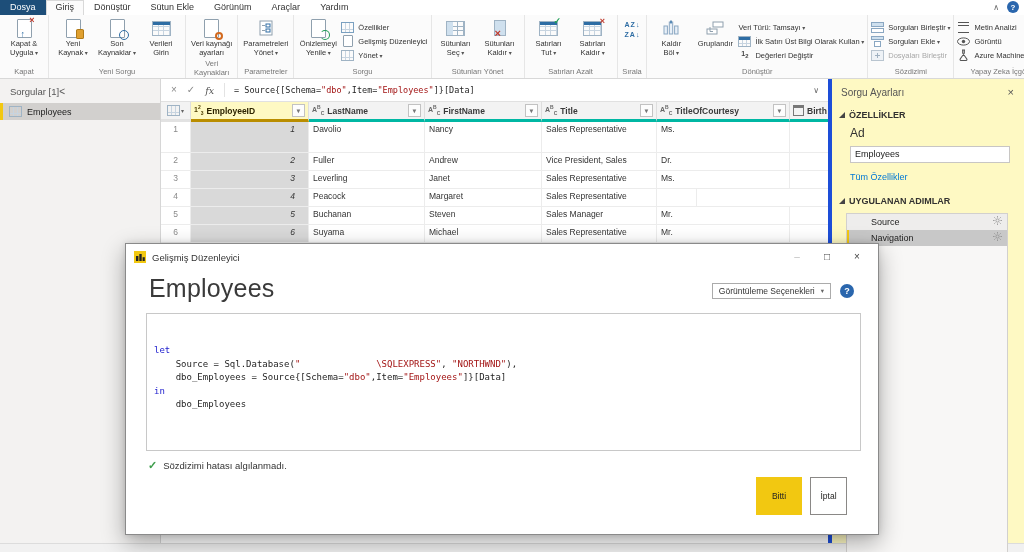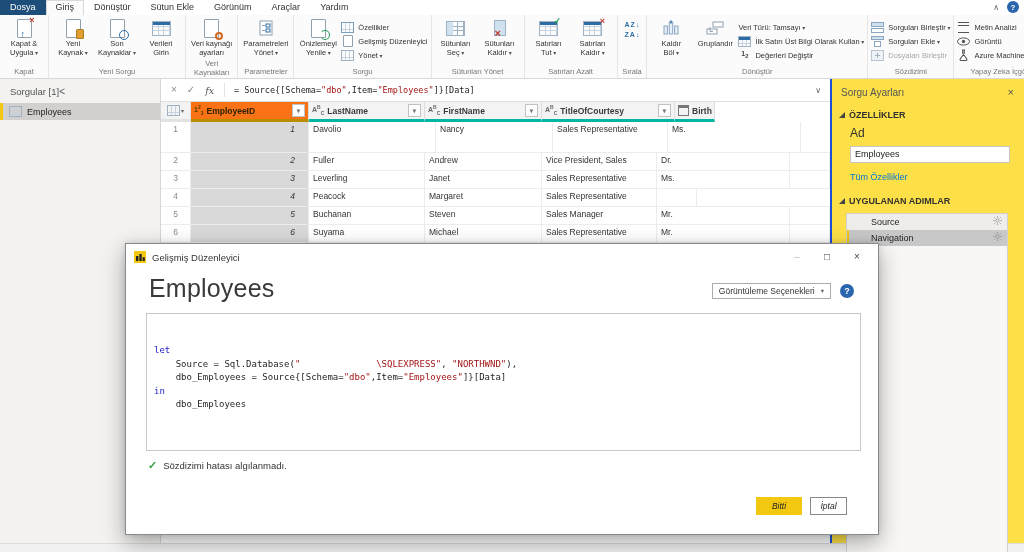--- a/index.html
+++ b/index.html
@@ -64,38 +64,38 @@
   .fx{font-family:"DejaVu Serif",serif;font-style:italic;font-size:9.5px;color:#555;}
   .ftext{font-family:"DejaVu Sans Mono",monospace;font-size:8.5px;color:#1e1e1e;padding-left:9px;white-space:pre;}
   .fchev{margin-left:auto;padding-right:9px;font-size:8px;color:#666;}
   .tok-str{color:#a31515;}
   .tok-kw{color:#1a1acd;}
 
   .grid{flex:1;overflow:hidden;background:#fff;}
   .ghead{display:flex;height:20px;align-items:stretch;}
   .gcell-h{display:flex;align-items:center;gap:3px;padding:0 3px;background:#f3f3f3;font-size:8.5px;font-weight:bold;
            color:#3a3a3a;border-right:1px solid #dedede;border-bottom:3px solid #00b7a3;overflow:hidden;box-sizing:border-box;}
-  .gcell-h.sel{background:#f97316;border-bottom-color:#b98d00;color:#2d2300;}
+  .gcell-h.sel{background:#fef9c3;border-bottom-color:#b98d00;color:#2d2300;}
   .corner{width:30px;flex:0 0 auto;background:#f3f3f3;border-right:1px solid #dedede;border-bottom:3px solid #e2e2e2;
           display:flex;align-items:center;justify-content:center;gap:1px;box-sizing:border-box;}
   .ti{font-size:7px;color:#666;font-weight:bold;line-height:1;white-space:nowrap;}
   .gcell-h.sel .ti{color:#4d3d00;}
   .ti sup{font-size:5px;}
   .ti sub{font-size:5px;}
   .di{width:9px;height:9px;border:1px solid #777;display:inline-block;background:linear-gradient(#777 0 2.5px,transparent 2.5px);}
   .filter{margin-left:auto;width:13px;height:13px;flex:0 0 auto;background:#fdfdfd;border:1px solid #c2c2c2;color:#777;
           font-size:6.5px;display:flex;align-items:center;justify-content:center;box-sizing:border-box;}
   .grow{display:flex;border-bottom:1px solid #ececec;align-items:stretch;}
   .gnum{width:30px;flex:0 0 auto;font-size:8.5px;color:#8a8a8a;display:flex;align-items:flex-start;justify-content:center;
         padding-top:2px;border-right:1px solid #ececec;box-sizing:border-box;}
   .gcell{font-size:8.5px;color:#333;padding:2px 4px;border-right:1px solid #ececec;white-space:nowrap;overflow:hidden;box-sizing:border-box;}
   .gcell.c0{background:#d9d9d9;font-style:italic;text-align:right;padding-right:13px;}
 
   
-  .settings{width:192px;flex:0 0 auto;background:#fde047;border-left:2px solid #1d4ed8;position:relative;}
+  .settings{width:192px;flex:0 0 auto;background:#fef9c3;border-left:4px solid #1d4ed8;position:relative;}
   .shead{display:flex;align-items:center;justify-content:space-between;padding:7px 10px 6px 9px;font-size:10px;color:#555;}
   .sclose{font-size:11px;color:#555;}
   .sectionh{display:flex;align-items:center;gap:4px;padding:6px 0 0 7px;font-size:9px;font-weight:bold;color:#323130;}
   .tri{width:0;height:0;border-left:6px solid transparent;border-bottom:6px solid #444;}
   .adlbl{font-size:12px;color:#323130;margin:6px 0 3px 18px;}
   .adinput{margin-left:18px;width:150px;height:15px;border:1px solid #c8c6c4;background:#fff;font-size:9px;
            font-family:"Liberation Sans",sans-serif;padding:0 4px;color:#222;}
   .alllink{font-size:9px;color:#0078d4;margin:9px 0 0 18px;cursor:pointer;}
   .stepsbox{margin:7px 0 0 14px;width:162px;height:348px;border:1px solid #d2d0ce;background:#f8f7f6;box-sizing:border-box;}
   .step{height:16px;display:flex;align-items:center;font-size:9px;color:#222;padding:0 5px 0 0;position:relative;}
@@ -121,21 +121,21 @@
   .dheading{font-size:25px;font-weight:300;color:#3a3a3a;letter-spacing:.2px;}
   .dright{margin-left:auto;display:flex;align-items:center;gap:9px;padding-bottom:4px;}
   .ddrop{border:1px solid #ababab;background:#fff;font-size:8.5px;color:#333;padding:2px 6px;display:flex;align-items:center;gap:6px;}
   .ddrop .car{font-size:6.5px;color:#666;}
   .codebox{margin:10px 17px 0 20px;height:138px;border:1px solid #c8c8c8;background:#fff;padding:3px 7px;
            font-family:"DejaVu Sans Mono",monospace;font-size:9px;line-height:13.5px;color:#1e1e1e;
            white-space:pre;overflow:hidden;box-sizing:border-box;}
   .dstatus{display:flex;align-items:center;gap:6px;margin:8px 0 0 22px;font-size:9.5px;color:#333;}
   .dcheck{color:#3f9e4d;font-size:11px;font-weight:bold;}
   .dbtns{position:absolute;right:31px;bottom:19px;display:flex;gap:8px;}
-  .btn{font-size:8.5px;padding:3px 0;text-align:center;cursor:default;box-sizing:border-box;font-style:italic;}
+  .btn{font-size:8.5px;padding:13px 0;text-align:center;cursor:default;box-sizing:border-box;}
   .btn.done{background:#f2c811;border:1px solid #f2c811;color:#252423;width:46px;}
   .btn.cancel{background:#fff;border:1px solid #8a8886;color:#252423;width:37px;}
 </style>
 </head>
 <body>
 
 <div class="app">
 
   <div class="tabbar">
     <div class="tab file">Dosya</div>
@@ -476,35 +476,40 @@
             <div class="gcell-h" style="width: 116px; flex: 0 0 auto;">
               <span class="ti">A<sup>B</sup><sub>C</sub></span>
               <span>LastName</span>
               <span class="filter">▾</span>
             </div>
             <div class="gcell-h" style="width: 117px; flex: 0 0 auto;">
               <span class="ti">A<sup>B</sup><sub>C</sub></span>
               <span>FirstName</span>
               <span class="filter">▾</span>
             </div>
+            <div class="gcell-h" style="width: 115px; flex: 0 0 auto;">
+              <span class="ti">A<sup>B</sup><sub>C</sub></span>
+              <span>Title</span>
+              <span class="filter">▾</span>
+            </div>
             <div class="gcell-h" style="width: 133px; flex: 0 0 auto;">
               <span class="ti">A<sup>B</sup><sub>C</sub></span>
               <span>TitleOfCourtesy</span>
               <span class="filter">▾</span>
             </div>
             <div class="gcell-h" style="width: 40px; flex: 0 0 auto;">
               <span class="ti"><span class="di"></span></span>
               <span>Birth</span>
             </div>
           </div>
         <div>
             <div class="grow" style="height: 30px;">
               <div class="gnum">1</div>
               <div class="gcell c0" style="width: 118px; flex: 0 0 auto;">1</div>
-              <div class="gcell" style="width: 127px; flex: 0 0 auto;">Davolio</div>
+              <div class="gcell" style="width: 116px; flex: 0 0 auto;">Davolio</div>
               <div class="gcell" style="width: 117px; flex: 0 0 auto;">Nancy</div>
               <div class="gcell" style="width: 115px; flex: 0 0 auto;">Sales Representative</div>
               <div class="gcell" style="width: 133px; flex: 0 0 auto;">Ms.</div>
               <div class="gcell" style="width: 40px; flex: 0 0 auto;"></div>
             </div>
             <div class="grow" style="height: 17px;">
               <div class="gnum">2</div>
               <div class="gcell c0" style="width: 118px; flex: 0 0 auto;">2</div>
               <div class="gcell" style="width: 116px; flex: 0 0 auto;">Fuller</div>
               <div class="gcell" style="width: 117px; flex: 0 0 auto;">Andrew</div>

